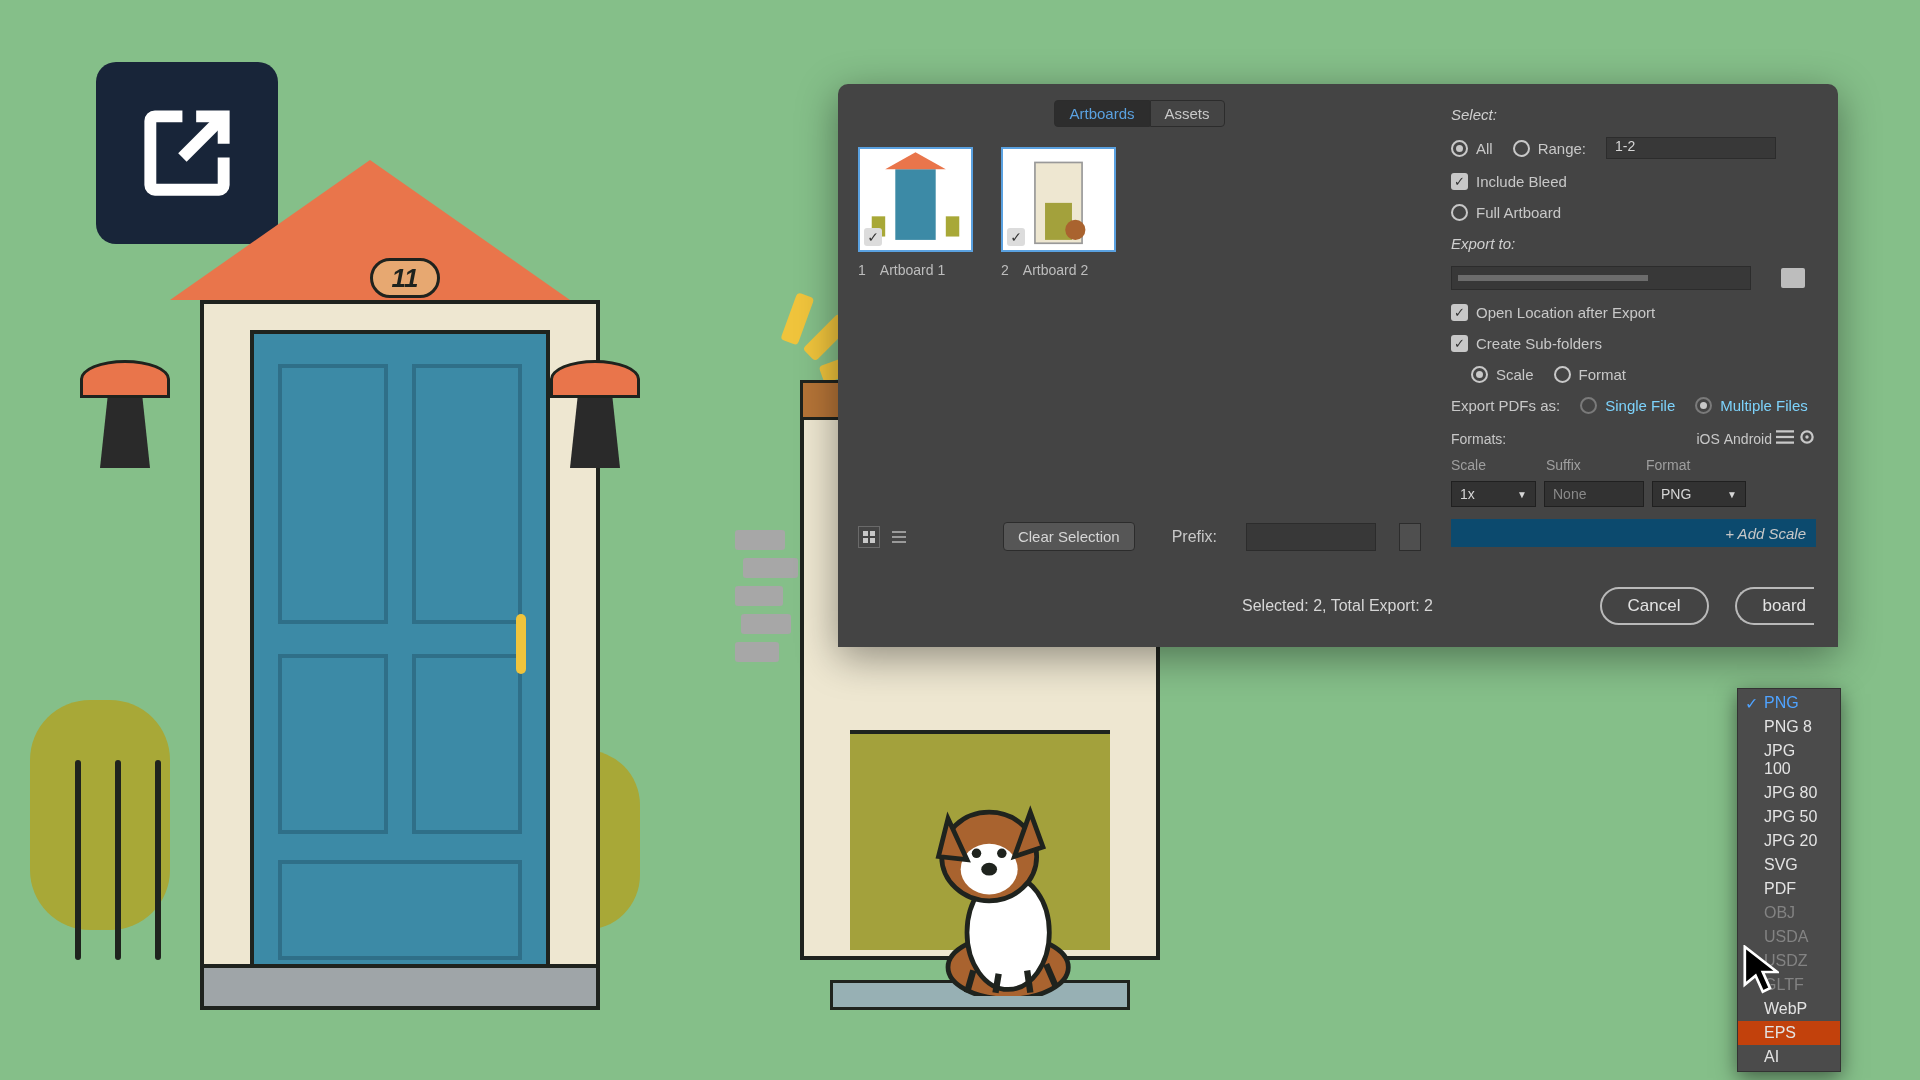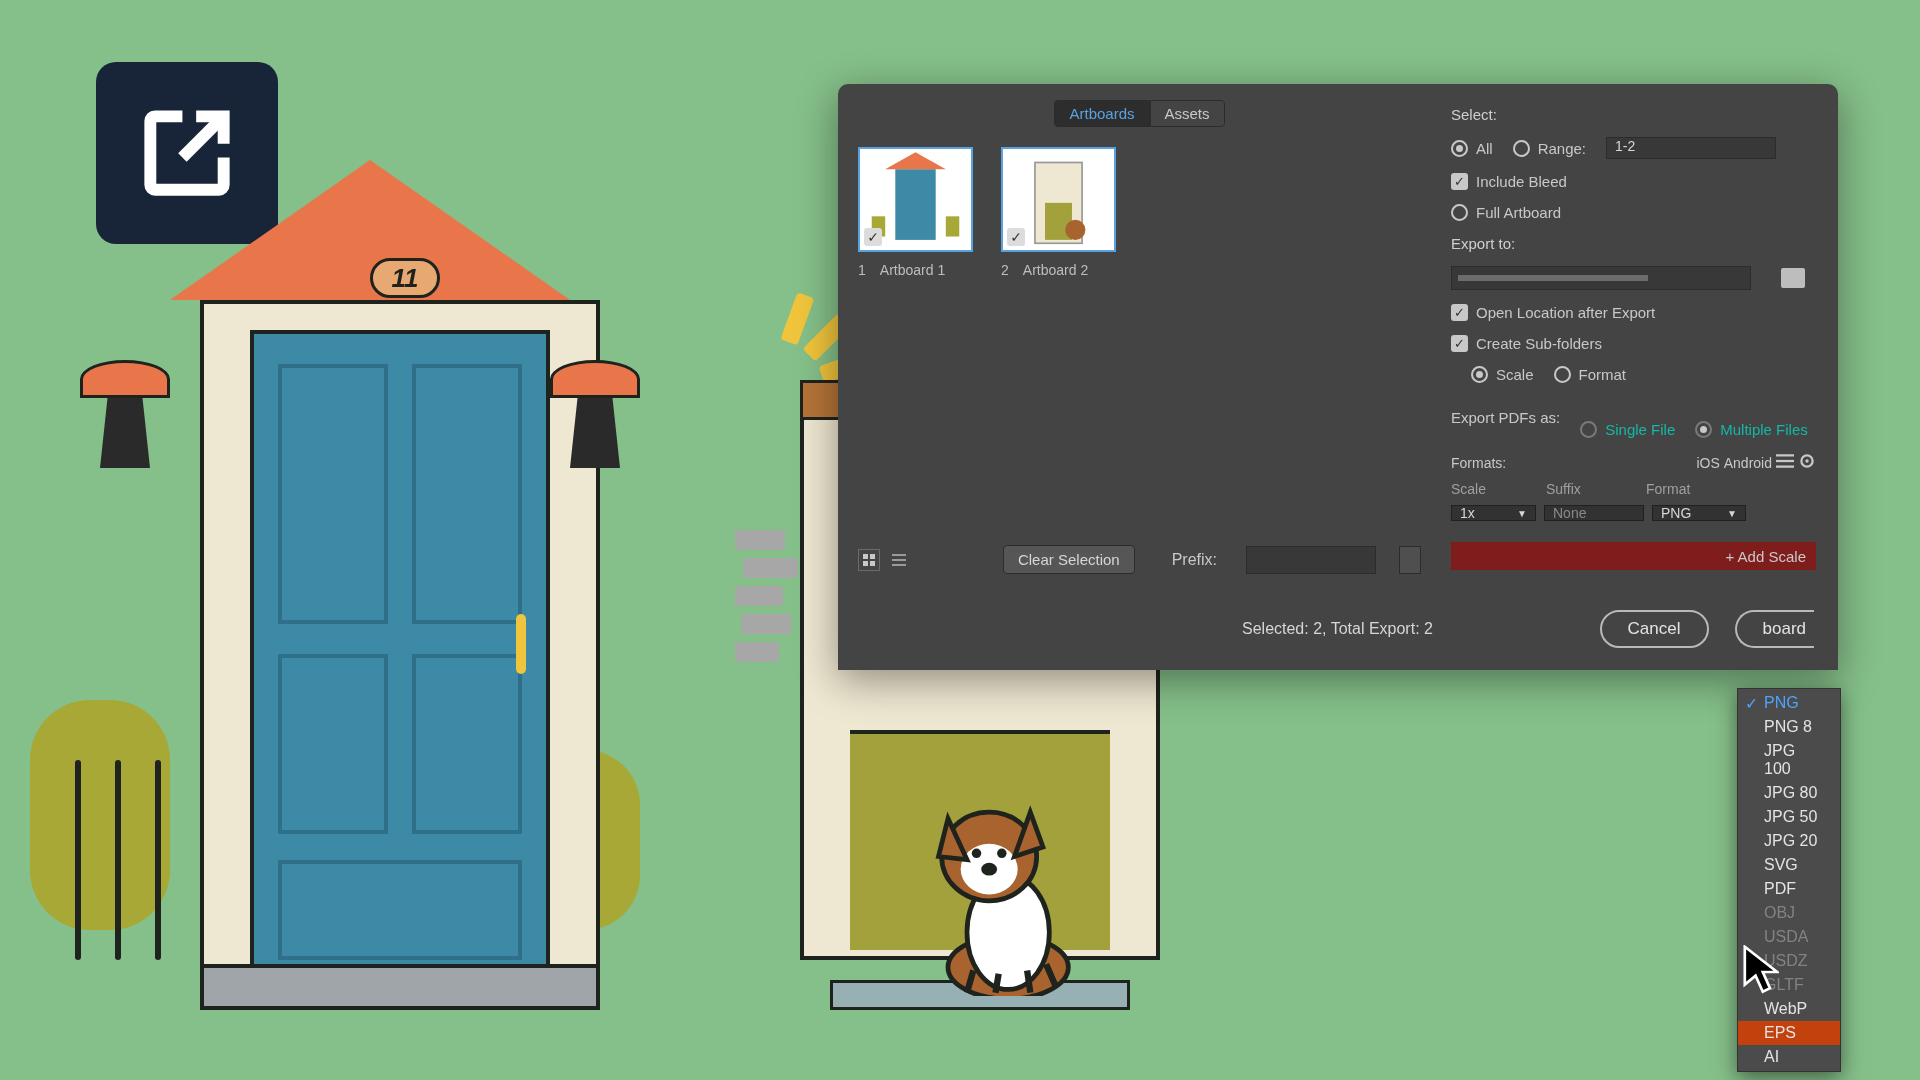--- a/index.html
+++ b/index.html
@@ -179,47 +179,47 @@
   .pill {
     border:2px solid #b9b9b9;border-radius:22px;padding:7px 26px;
     background:transparent;color:#e3e3e3;font-size:17px;
   }
   .pill.partial {
     border-radius:22px 0 0 22px;border-right:none;
     padding-right:8px;
   }
 
   
-  .section-label { font-size:15px;color:#cfcfcf;margin-bottom:14px;margin-top:6px; }
+  .section-label { font-size:15px;color:#cfcfcf;margin-bottom:14px;margin-top:6px;font-style:italic; }
   .row { display:flex;align-items:center;gap:20px;margin-bottom:14px;font-size:15px; }
   .radio,.check { width:17px;height:17px;display:inline-flex;align-items:center;justify-content:center;flex-shrink:0; }
   .radio{border:2px solid #c8c8c8;border-radius:50%;}
   .radio.sel::after{content:"";width:7px;height:7px;background:#c8c8c8;border-radius:50%;}
   .check{background:#c8c8c8;border-radius:3px;color:#333;font-size:13px;}
   .row label { display:flex;align-items:center;gap:8px; }
   .range-input{width:170px;height:22px;background:#383838;border:1px solid #2c2c2c;color:#d6d6d6;padding:0 8px;font-size:14px;}
   .path-input{width:300px;height:24px;background:#383838;border:1px solid #2c2c2c;position:relative;}
   .path-input::after{content:"";position:absolute;left:6px;top:50%;width:190px;height:6px;background:#6c6c6c;transform:translateY(-50%);}
   .folder-icon{width:24px;height:20px;background:#bdbdbd;border-radius:2px;margin-left:10px;}
   .indent{margin-left:20px;}
-  .disabled{color:#14b8a6;margin-top:24px;}
+  .disabled{color:#7dd3fc;}
   .right-head{display:flex;align-items:center;gap:4px;font-size:14px;}
   .right-head .fill{flex:1;}
   .mini-icon{width:18px;height:18px;}
 
   .cols-head{display:flex;font-size:14px;color:#9f9f9f;margin-top:8px;}
   .cols-head span:nth-child(1){width:95px;}
   .cols-head span:nth-child(2){width:100px;}
   .cols-row{display:flex;margin-top:8px;}
-  .dd{height:16px;background:#323232;border:1px solid #202020;color:#d6d6d6;font-size:14px;display:flex;align-items:center;padding:0 8px;position:relative;}
+  .dd{height:26px;background:#323232;border:1px solid #202020;color:#d6d6d6;font-size:14px;display:flex;align-items:center;padding:0 8px;position:relative;}
   .dd .caret{margin-left:auto;font-size:10px;}
   .dd.scale{width:85px;}
   .dd.suffix{width:100px;color:#8a8a8a;margin-left:8px;}
   .dd.format{width:94px;margin-left:8px;}
-  .add-scale-bar{height:28px;background:#7f1d1d;margin-top:21px;display:flex;align-items:center;justify-content:flex-end;padding-right:10px;font-size:15px;}
+  .add-scale-bar{height:28px;background:#0c4a6e;margin-top:12px;display:flex;align-items:center;justify-content:flex-end;padding-right:10px;font-size:15px;font-style:italic;}
 
   
   .format-menu {
     position:absolute;
     top:604px; right:-3px;
     width:104px;
     background:#4b4b4b;
     border:1px solid #333;
     box-shadow:0 6px 20px rgba(0,0,0,.5);
     z-index:50;

